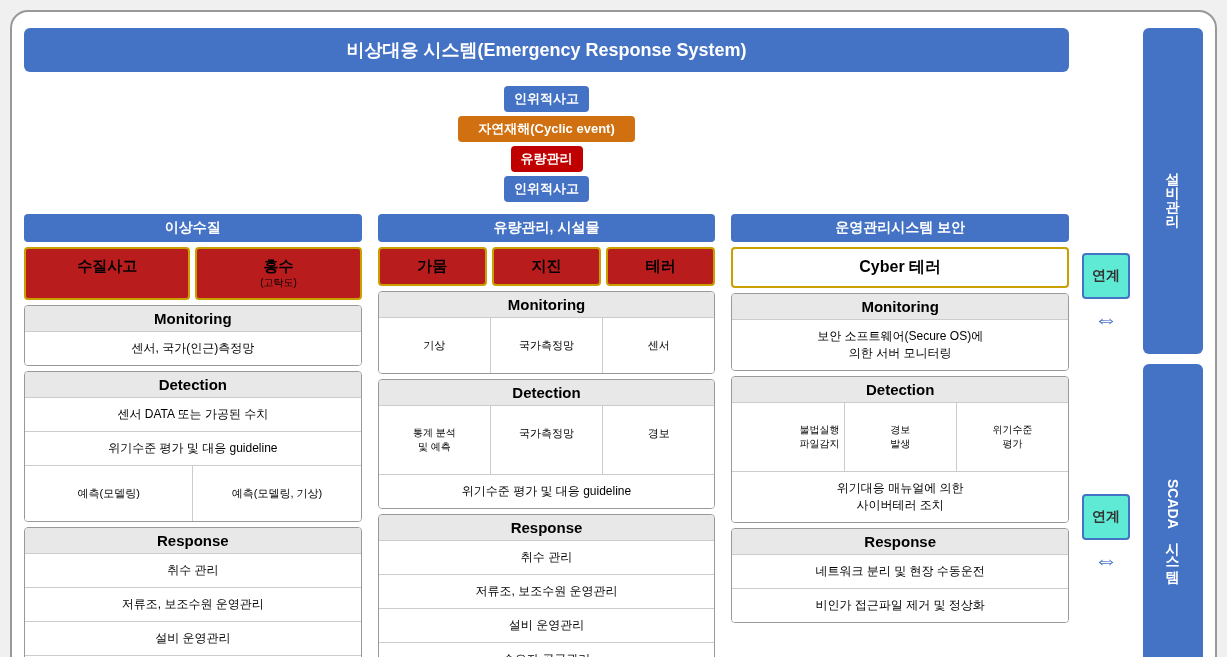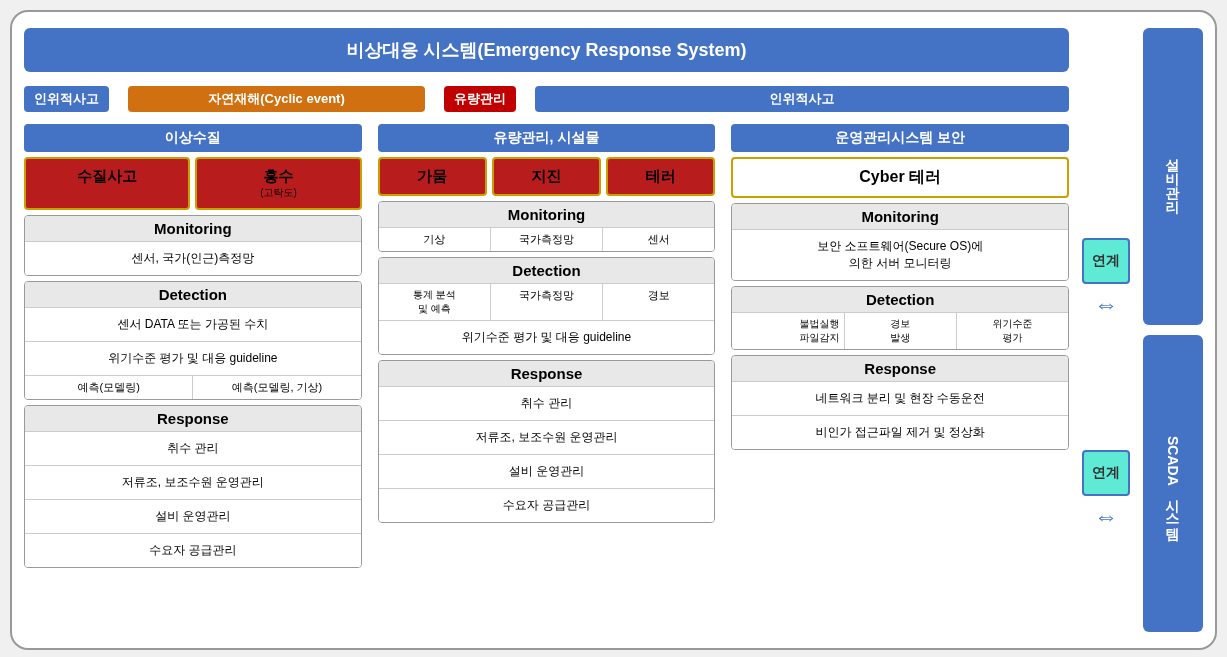--- a/index.html
+++ b/index.html
@@ -42,23 +42,23 @@
       text-align: center;
       padding: 10px 20px;
       font-size: 18px;
       font-weight: bold;
       border-radius: 6px;
       margin-bottom: 4px;
     }
     
     .category-row {
       display: flex;
-      flex-direction: row;
-      align-items: center;
-      gap: 19px;
+      flex-direction: column;
+      align-items: center;
+      gap: 4px;
       margin-bottom: 2px;
     }
     .cat-tag {
       padding: 4px 10px;
       font-size: 13px;
       font-weight: bold;
       border-radius: 4px;
     }
     .cat-blue {
       background: #4472C4;
@@ -157,21 +157,21 @@
       background: white;
     }
     .func-item-row {
       border-top: 1px solid #ccc;
       display: flex;
       flex-direction: row;
       background: white;
     }
     .func-item-cell {
       flex: 1;
-      padding: 4px 4px;
+      padding: 20px 4px;
       font-size: 11px;
       text-align: center;
       border-right: 1px solid #ccc;
     }
     .func-item-cell:last-child {
       border-right: none;
     }
     
     .sidebar-btn {
       background: #4472C4;
@@ -310,20 +310,22 @@
 의한 서버 모니터링</div>
         </div>
 
         <div class="func-block">
           <div class="func-title">Detection</div>
           <div class="func-item-row">
             <div class="func-item-cell" style="font-size:10px;text-align:right;">불법실행<br>파일감지</div>
             <div class="func-item-cell" style="font-size:10px;">경보<br>발생</div>
             <div class="func-item-cell" style="font-size:10px;">위기수준<br>평가</div>
           </div>
+          <div class="func-item" style="white-space:pre-line;">위기대응 매뉴얼에 의한
+사이버테러 조치</div>
         </div>
 
         <div class="func-block">
           <div class="func-title">Response</div>
           <div class="func-item">네트워크 분리 및 현장 수동운전</div>
           <div class="func-item">비인가 접근파일 제거 및 정상화</div>
         </div>
       </div>
 
     </div>

